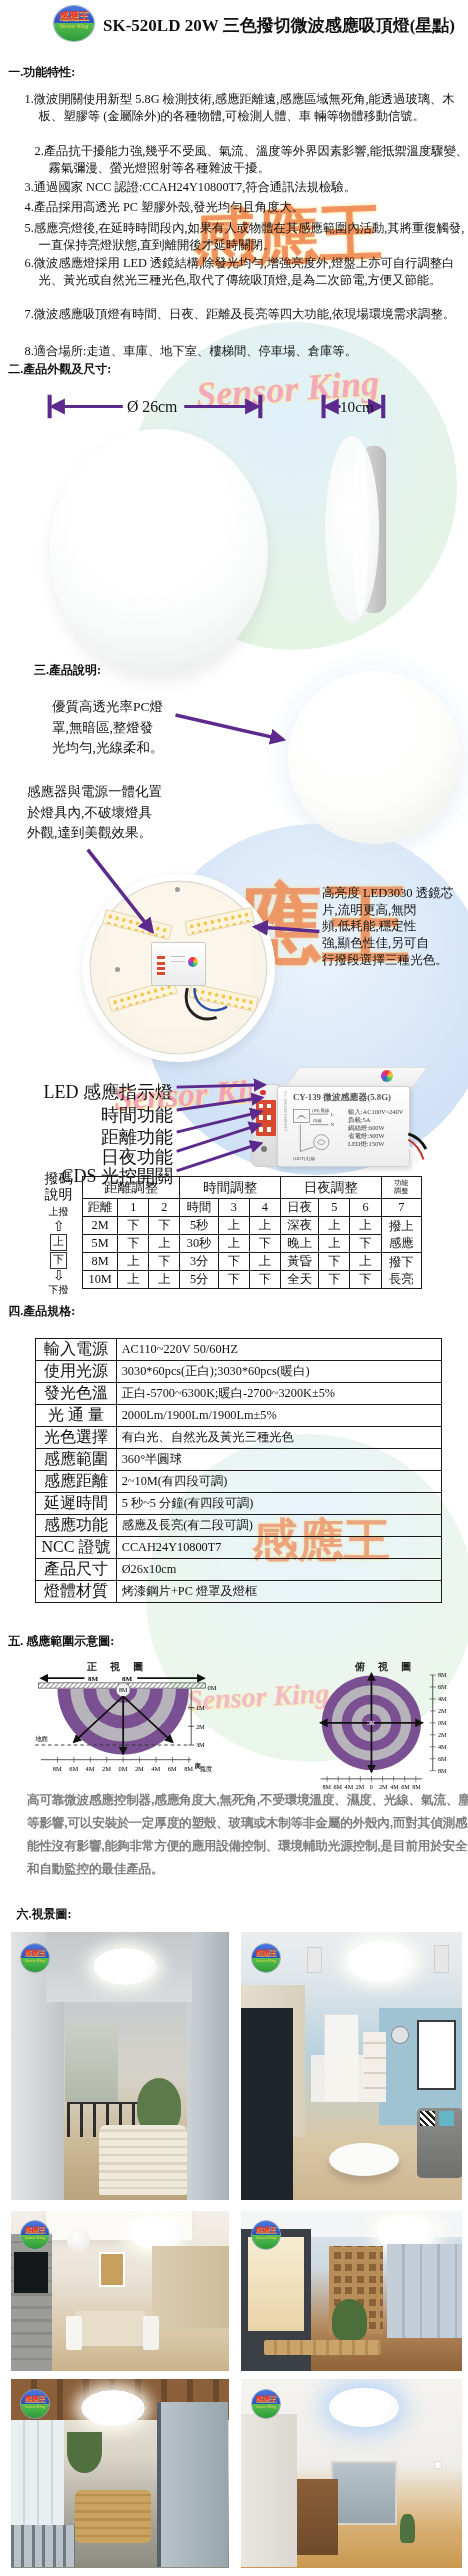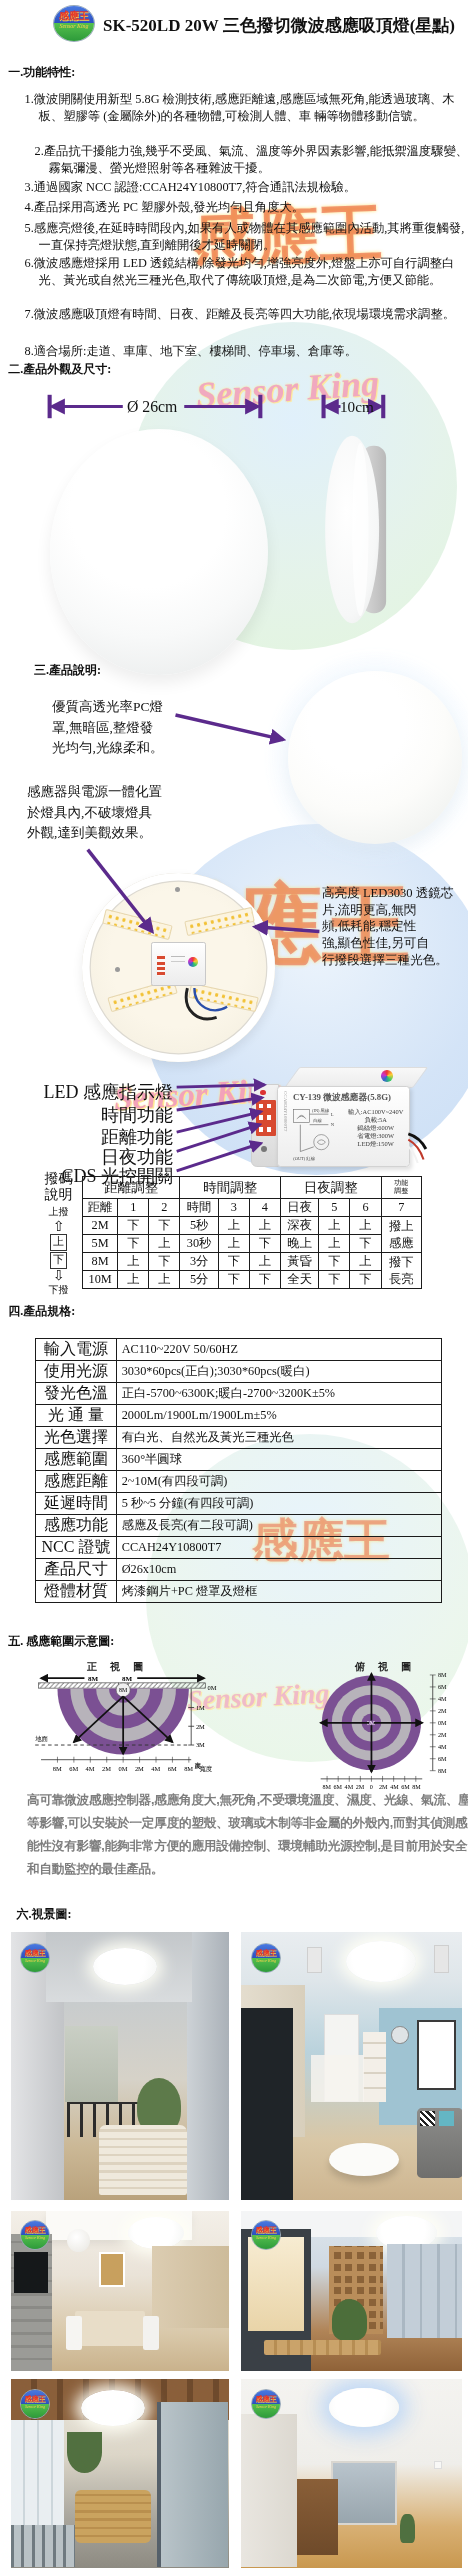--- a/index.html
+++ b/index.html
@@ -58,21 +58,21 @@
       box-shadow:inset 0 0 0 7.6px #ffffff, inset 0 0 0 8.8px #dcd9d1, 0 4.7px 10.5px rgba(0,0,0,.08); }
   .ledstrip { width:69px; height:14.6px; background-color:#fcf4df; border:0.6px solid #e6d6ae; border-radius:1.8px;
       background-image:radial-gradient(circle, #f2c238 1.5px, rgba(0,0,0,0) 2px);
       background-size:7px 7.3px; background-position:1.8px 1.8px; }
   .driver { background:linear-gradient(#ffffff,#ececec); border:0.6px solid #c9c9c9; border-radius:2.3px; }
   .dipred { background:#d84a30; border-radius:1.2px; }
   .rainbow { border-radius:50%; background:conic-gradient(#e33,#fc3,#3c6,#36c,#c3c,#e33); }
 
   
   .sb-face { background:linear-gradient(#ffffff,#ededed); border:0.6px solid #d2d2d2;
-             border-radius:3.5px; box-shadow:1.2px 2.3px 4.7px rgba(0,0,0,.12);text-align:center; }
+             border-radius:3.5px; box-shadow:1.2px 2.3px 4.7px rgba(0,0,0,.12); }
   .sb-top  { background:linear-gradient(#f8f8f8,#ececec); border:0.6px solid #ddd;
              transform:skewX(-36deg); transform-origin:left bottom; border-radius:2.3px; }
   .sb-left { background:linear-gradient(#f2f2f2,#d9d9d9); border:0.6px solid #cfcfcf;
              border-radius:4.7px 0 0 5.9px; }
   .sb-model { font-size:8.8px; font-weight:bold; color:#555; white-space:nowrap; }
   .sb-spec  { font-size:6.4px; line-height:8px; color:#3a3a3a; white-space:nowrap; }
   .pip { background:#fff; width:3.5px; height:4.7px; }
 
   
   table { border-collapse:collapse; table-layout:fixed; }

